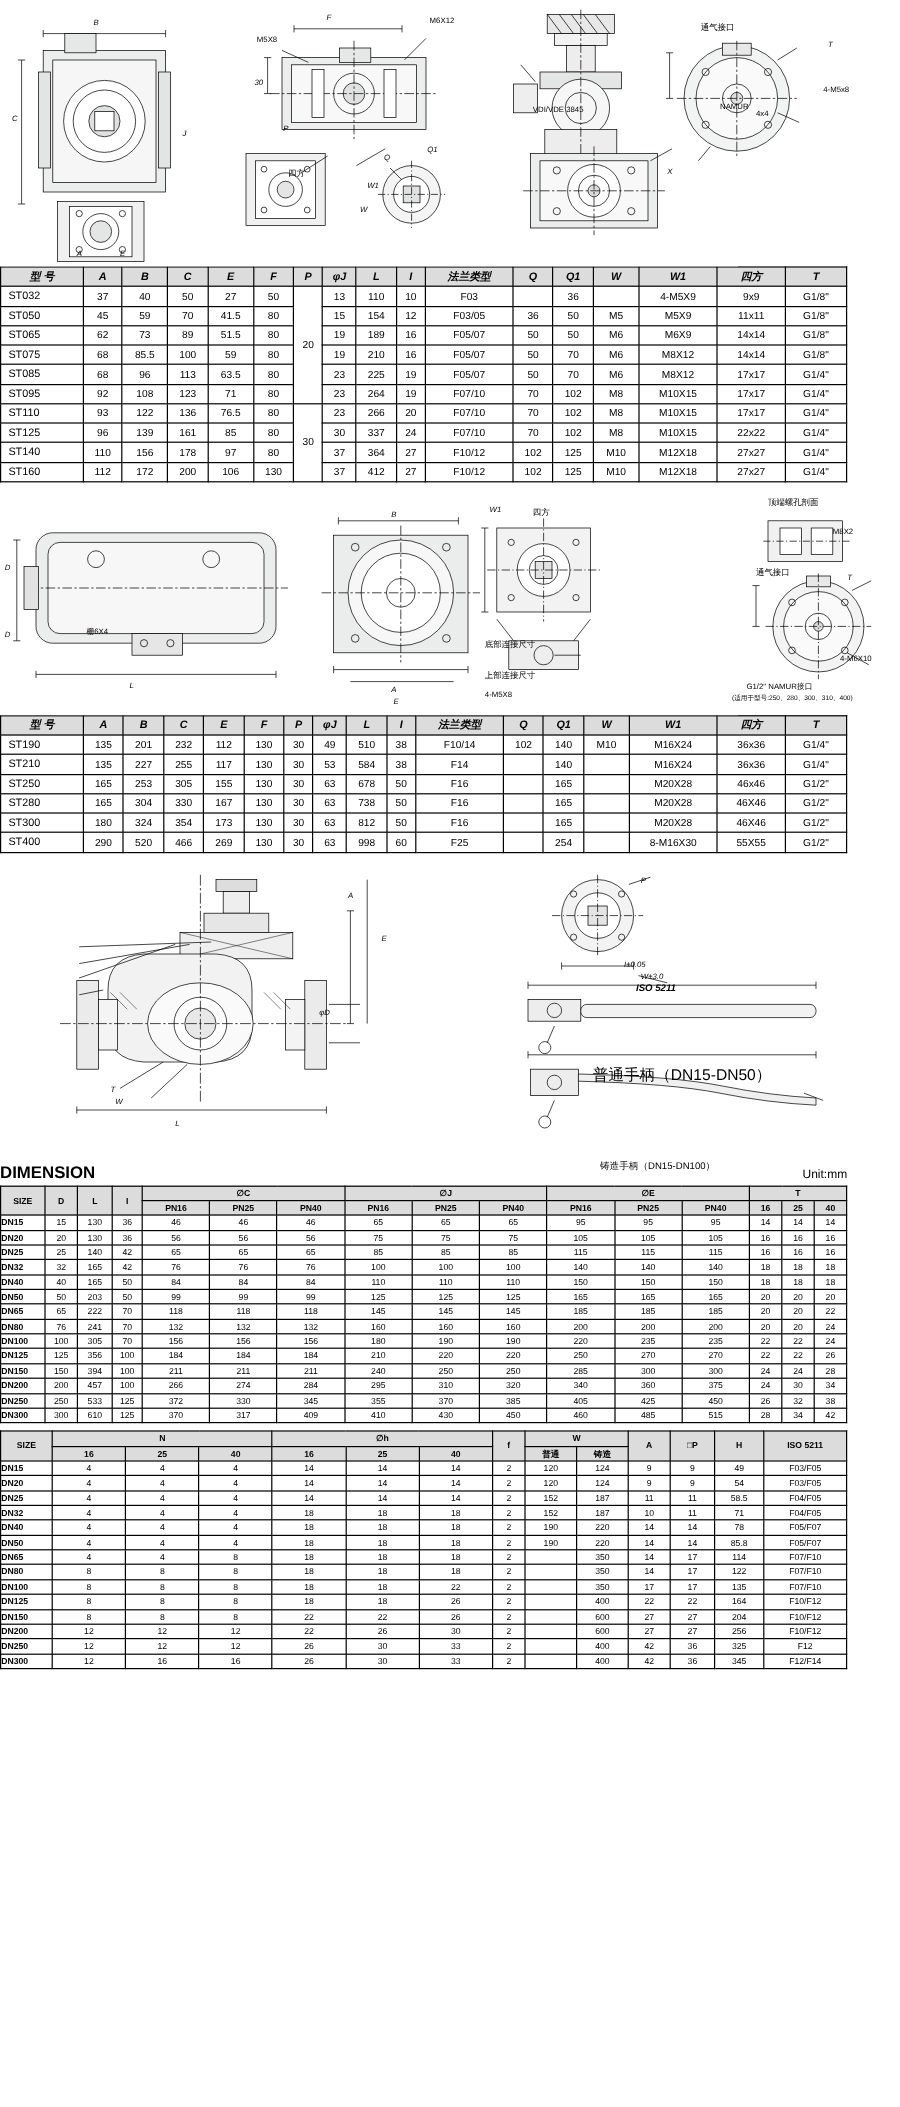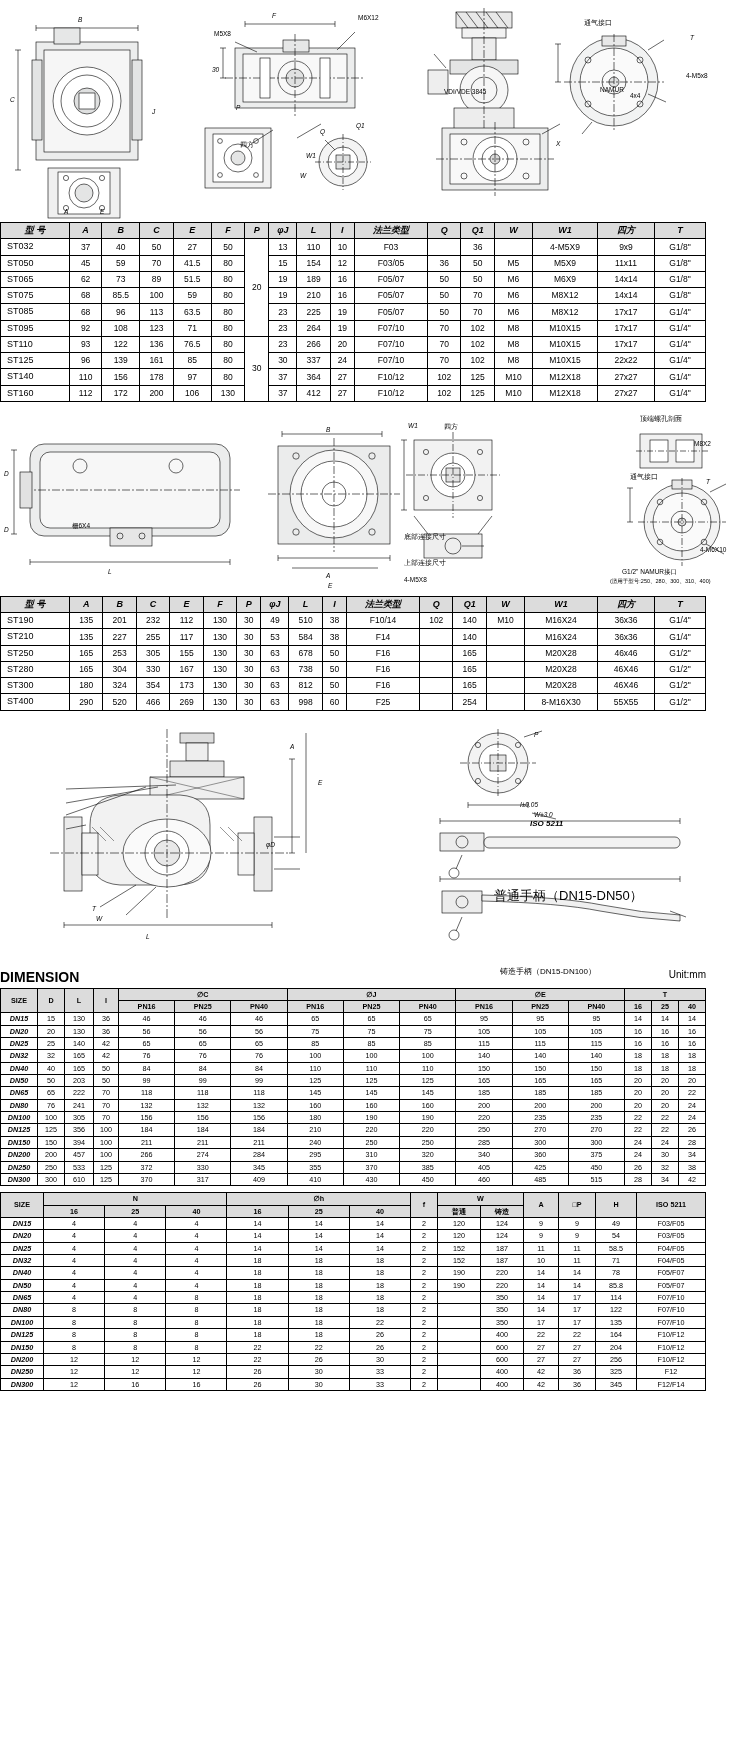--- a/index.html
+++ b/index.html
@@ -15,28 +15,28 @@
   table.spec th,table.spec td{border:1px solid #000;text-align:center;padding:2px 1px;line-height:1.25;}
   table.spec th{background:#dcdcdc;font-weight:bold;font-style:italic;font-size:9px;}
   table.spec td.model{text-align:left;padding-left:6px;font-size:9px;}
 
   
   .std-title{font-size:15px;font-weight:bold;margin:14px 0 6px 22px;}
   .std-list{margin:0 0 0 34px;padding:0;list-style:none;font-size:10px;line-height:1.65;}
   .std-list li:before{content:"\25CE";margin-right:5px;font-size:9px;}
 
   
-  .dim-head{display:flex;justify-content:space-between;
+  .dim-head{display:flex;justify-content:space-between;align-items:flex-end;
             width:706px;margin:10px auto 3px auto;}
   .dim-head .t{font-size:14px;font-weight:bold;}
   .dim-head .u{font-size:10px;}
   table.dim{border-collapse:collapse;width:706px;margin:0 auto;font-size:7.2px;}
   table.dim th,table.dim td{border:1px solid #000;text-align:center;padding:1px 0;line-height:1.3;}
   table.dim th{background:#dcdcdc;font-weight:bold;}
-  table.dim td.sz{font-weight:bold;text-align:center;font-style:italic;}
+  table.dim td.sz{font-weight:bold;text-align:left;}
   .sp{height:6px;}
 
   
   .lbl{position:absolute;font-size:6.5px;font-family:"Liberation Sans",sans-serif;white-space:nowrap;}
   .lbl.it{font-style:italic;}
   .lbl.cn{font-size:7px;}
   .lbl.b{font-weight:bold;}
 </style>
 </head>
 <body>

